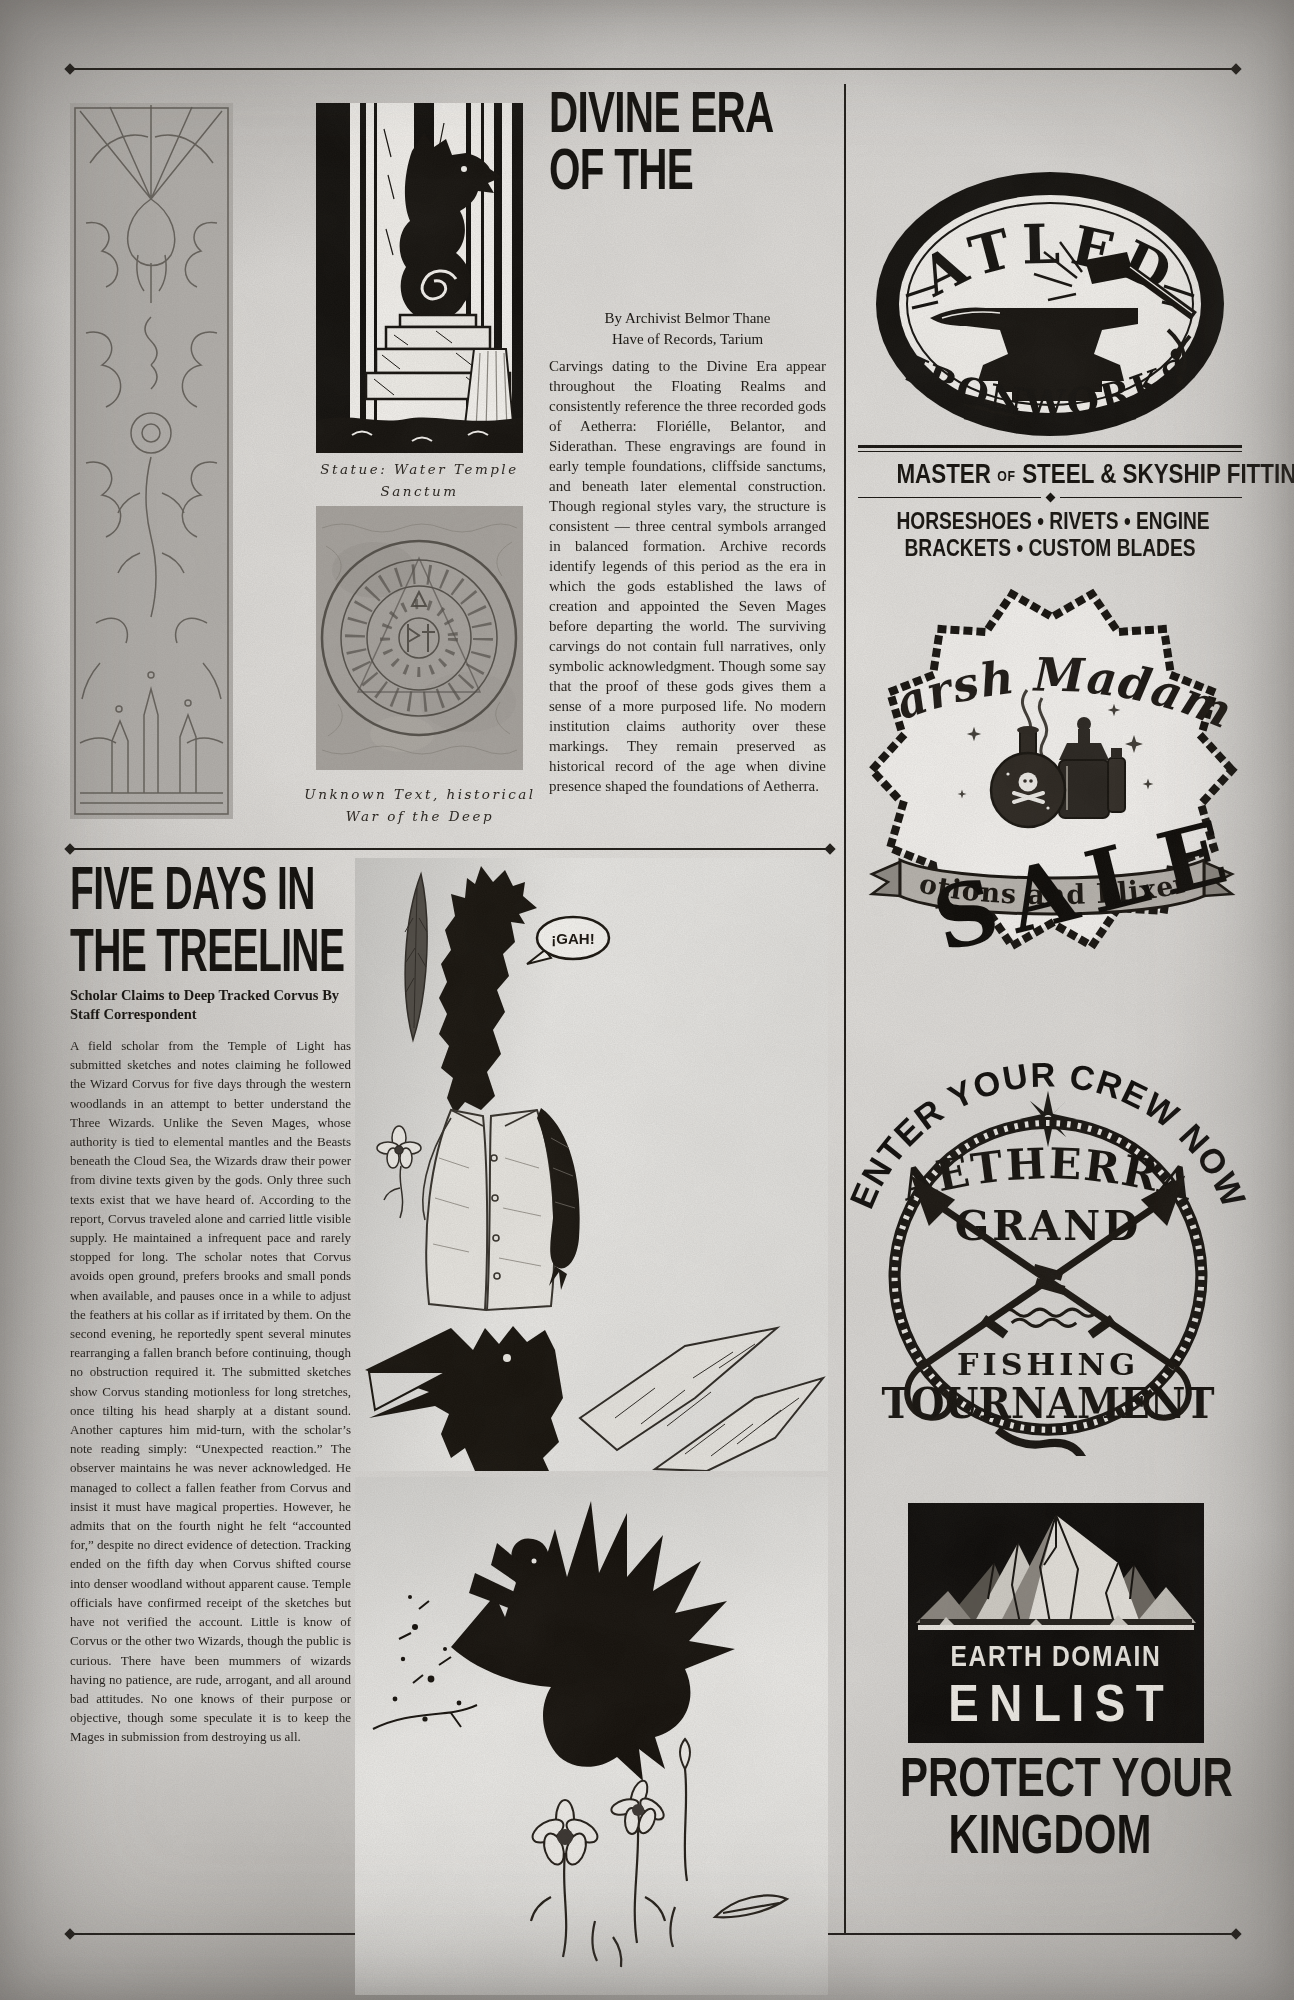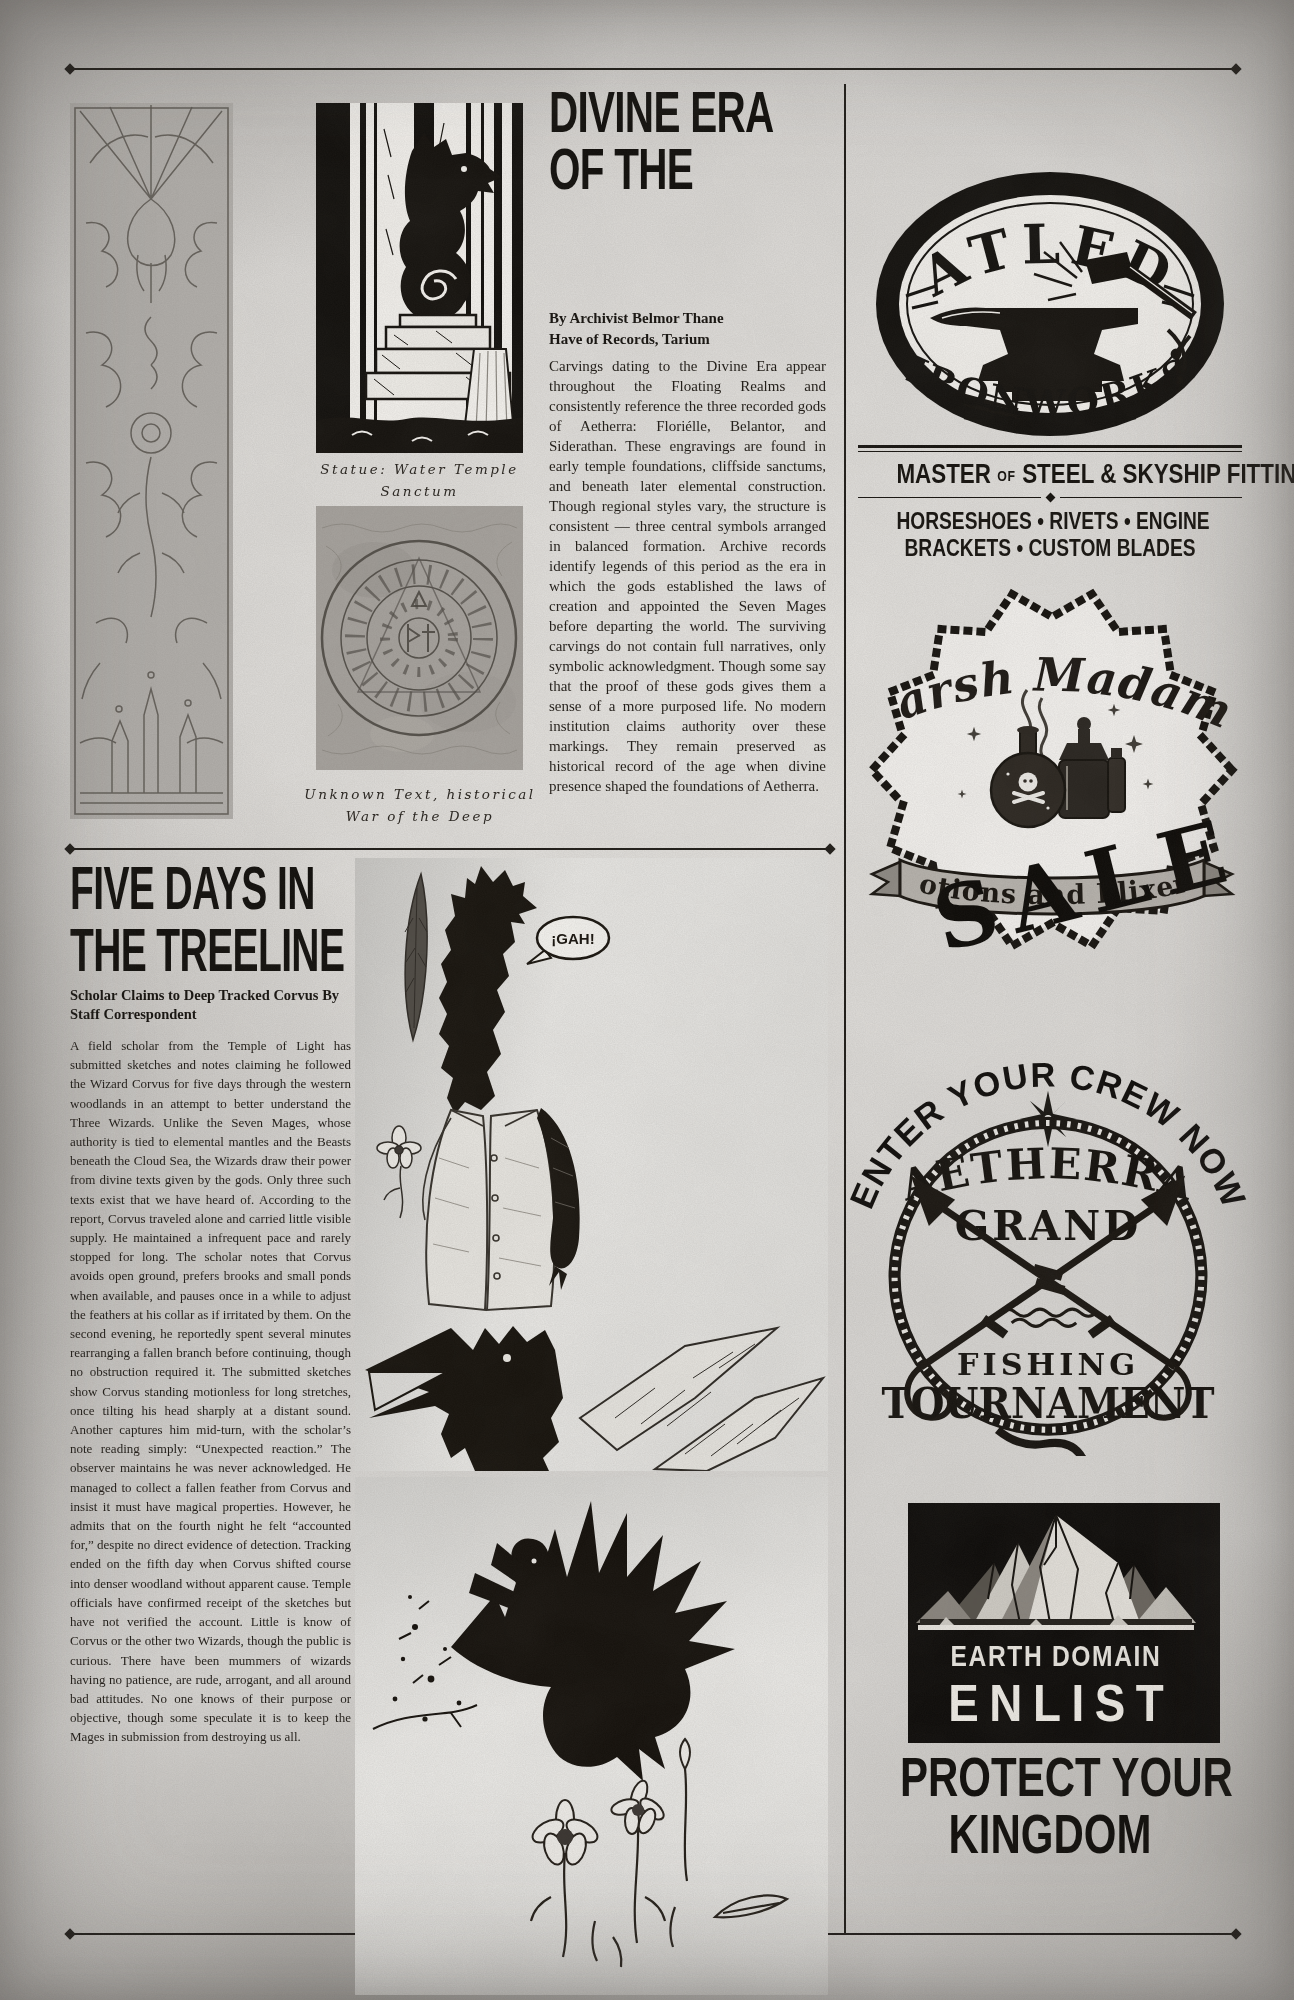--- a/index.html
+++ b/index.html
@@ -33,22 +33,22 @@
 
   .hl{display:block;overflow:visible;white-space:nowrap;color:#0f0d0a;}
   .cond{display:inline-block;transform-origin:0 50%;white-space:nowrap;
     font-family:"Liberation Sans",sans-serif;font-weight:bold;}
   .condC{display:block;text-align:center;transform-origin:50% 50%;white-space:nowrap;
     font-family:"Liberation Sans",sans-serif;font-weight:bold;}
 
   .art1{position:absolute;left:549px;top:84px;width:277px;z-index:3;}
   .art1 .hl{height:57px;font-size:57px;line-height:57px;}
   .art1 .cond{transform:scaleX(.71);letter-spacing:-1px;}
-  .art1 .byline{position:absolute;left:0;top:224px;width:277px;font-weight:bold;
-    font-size:15px;line-height:21px;color:#14110d;}
+  .art1 .byline{position:absolute;left:0;top:224px;width:277px;font-weight:normal;
+    font-size:15px;line-height:21px;color:#14110d;text-align:center;}
   .art1 .body{position:absolute;left:0;top:272px;width:277px;font-size:15px;
     line-height:20px;text-align:justify;margin:0;color:#1d1914;}
 
   .art2{position:absolute;left:70px;top:858px;width:281px;z-index:3;}
   .art2 .hl{height:62px;font-size:61px;line-height:61px;}
   .art2 .cond{transform:scaleX(.64);letter-spacing:-1px;}
   .art2 .subhead{position:absolute;left:0;top:128px;width:300px;font-weight:bold;
     font-size:14.5px;line-height:19px;color:#14110d;white-space:nowrap;}
   .art2 .body{position:absolute;left:0;top:178px;width:281px;font-size:13px;
     line-height:19.2px;text-align:justify;margin:0;color:#1d1914;}
@@ -59,21 +59,21 @@
   .tag-rules{border-top:3px solid #14110d;border-bottom:1px solid #14110d;height:3px;}
   .tagline-line{margin-top:6px;font-size:28px;transform:scaleX(.80);letter-spacing:0;}
   .tagline-line .ofsmall{font-size:.55em;vertical-align:.14em;letter-spacing:1px;}
   .tag-mid{display:flex;align-items:center;gap:6px;margin-top:4px;}
   .tag-mid .ln{flex:1;border-top:1.5px solid #14110d;}
   .tag-mid .dm{width:7px;height:7px;background:#14110d;transform:rotate(45deg);}
   .services{margin-top:6px;font-size:24px;line-height:27px;transform:scaleX(.80);}
   .sale{position:absolute;left:102px;top:786px;width:320px;z-index:4;
     font-family:"DejaVu Serif",serif;font-weight:bold;font-size:86px;letter-spacing:14px;
     color:#0b0906;transform:rotate(-14deg);transform-origin:0 100%;}
-  .earthbox{left:62px;top:1419px;width:296px;height:240px;background:#0d0b09;padding-left:16px;}
+  .earthbox{left:62px;top:1419px;width:296px;height:240px;background:#0d0b09;}
   .earthbox svg{position:absolute;left:0;top:4px;}
   .earth-rule{position:absolute;left:10px;top:122px;width:276px;height:5px;background:#e9e6e0;}
   .earth-l1{position:absolute;left:0;top:136px;width:296px;font-size:30px;letter-spacing:2px;
     transform:scaleX(.82);color:#e9e6e0;}
   .earth-l2{position:absolute;left:0;top:170px;width:296px;font-size:52px;letter-spacing:12px;
     text-indent:12px;transform:scaleX(.88);color:#efece6;}
   .protect{left:4px;top:1664px;width:400px;color:#0f0d0a;}
   .protect .condC{font-size:56px;line-height:57px;transform:scaleX(.75);}
 
   .svgserif{font-family:"DejaVu Serif",serif;font-weight:bold;}

